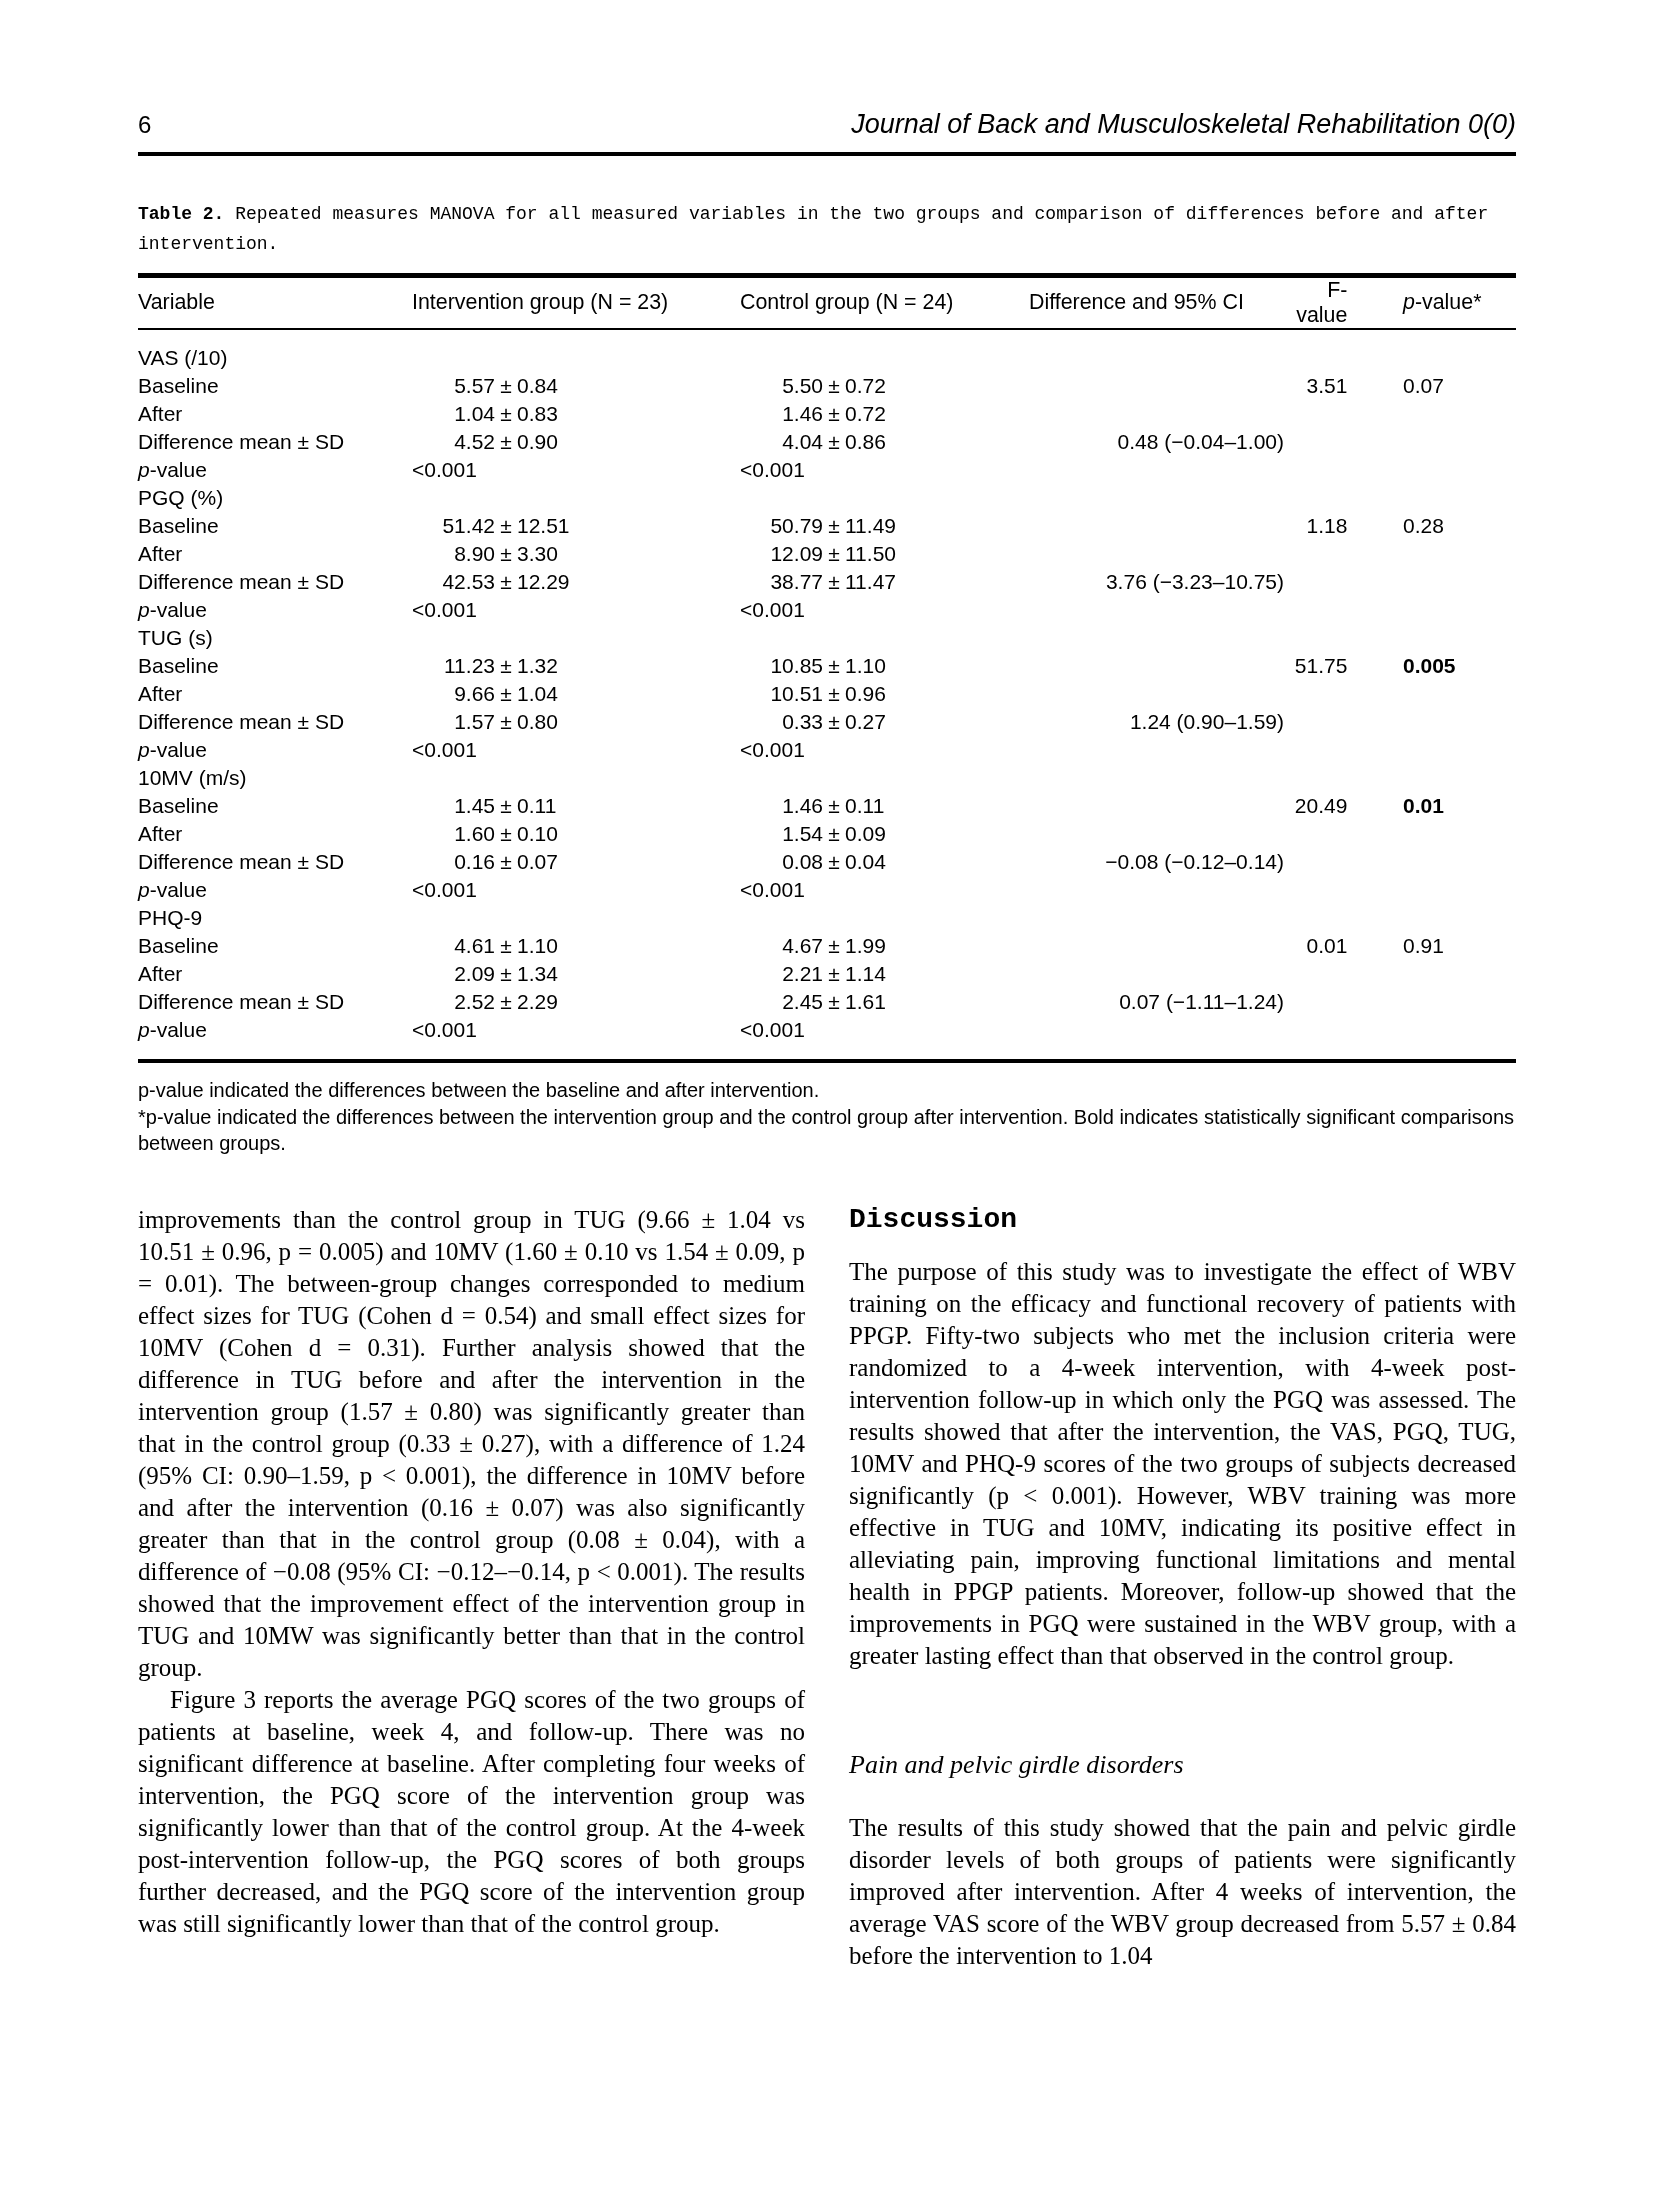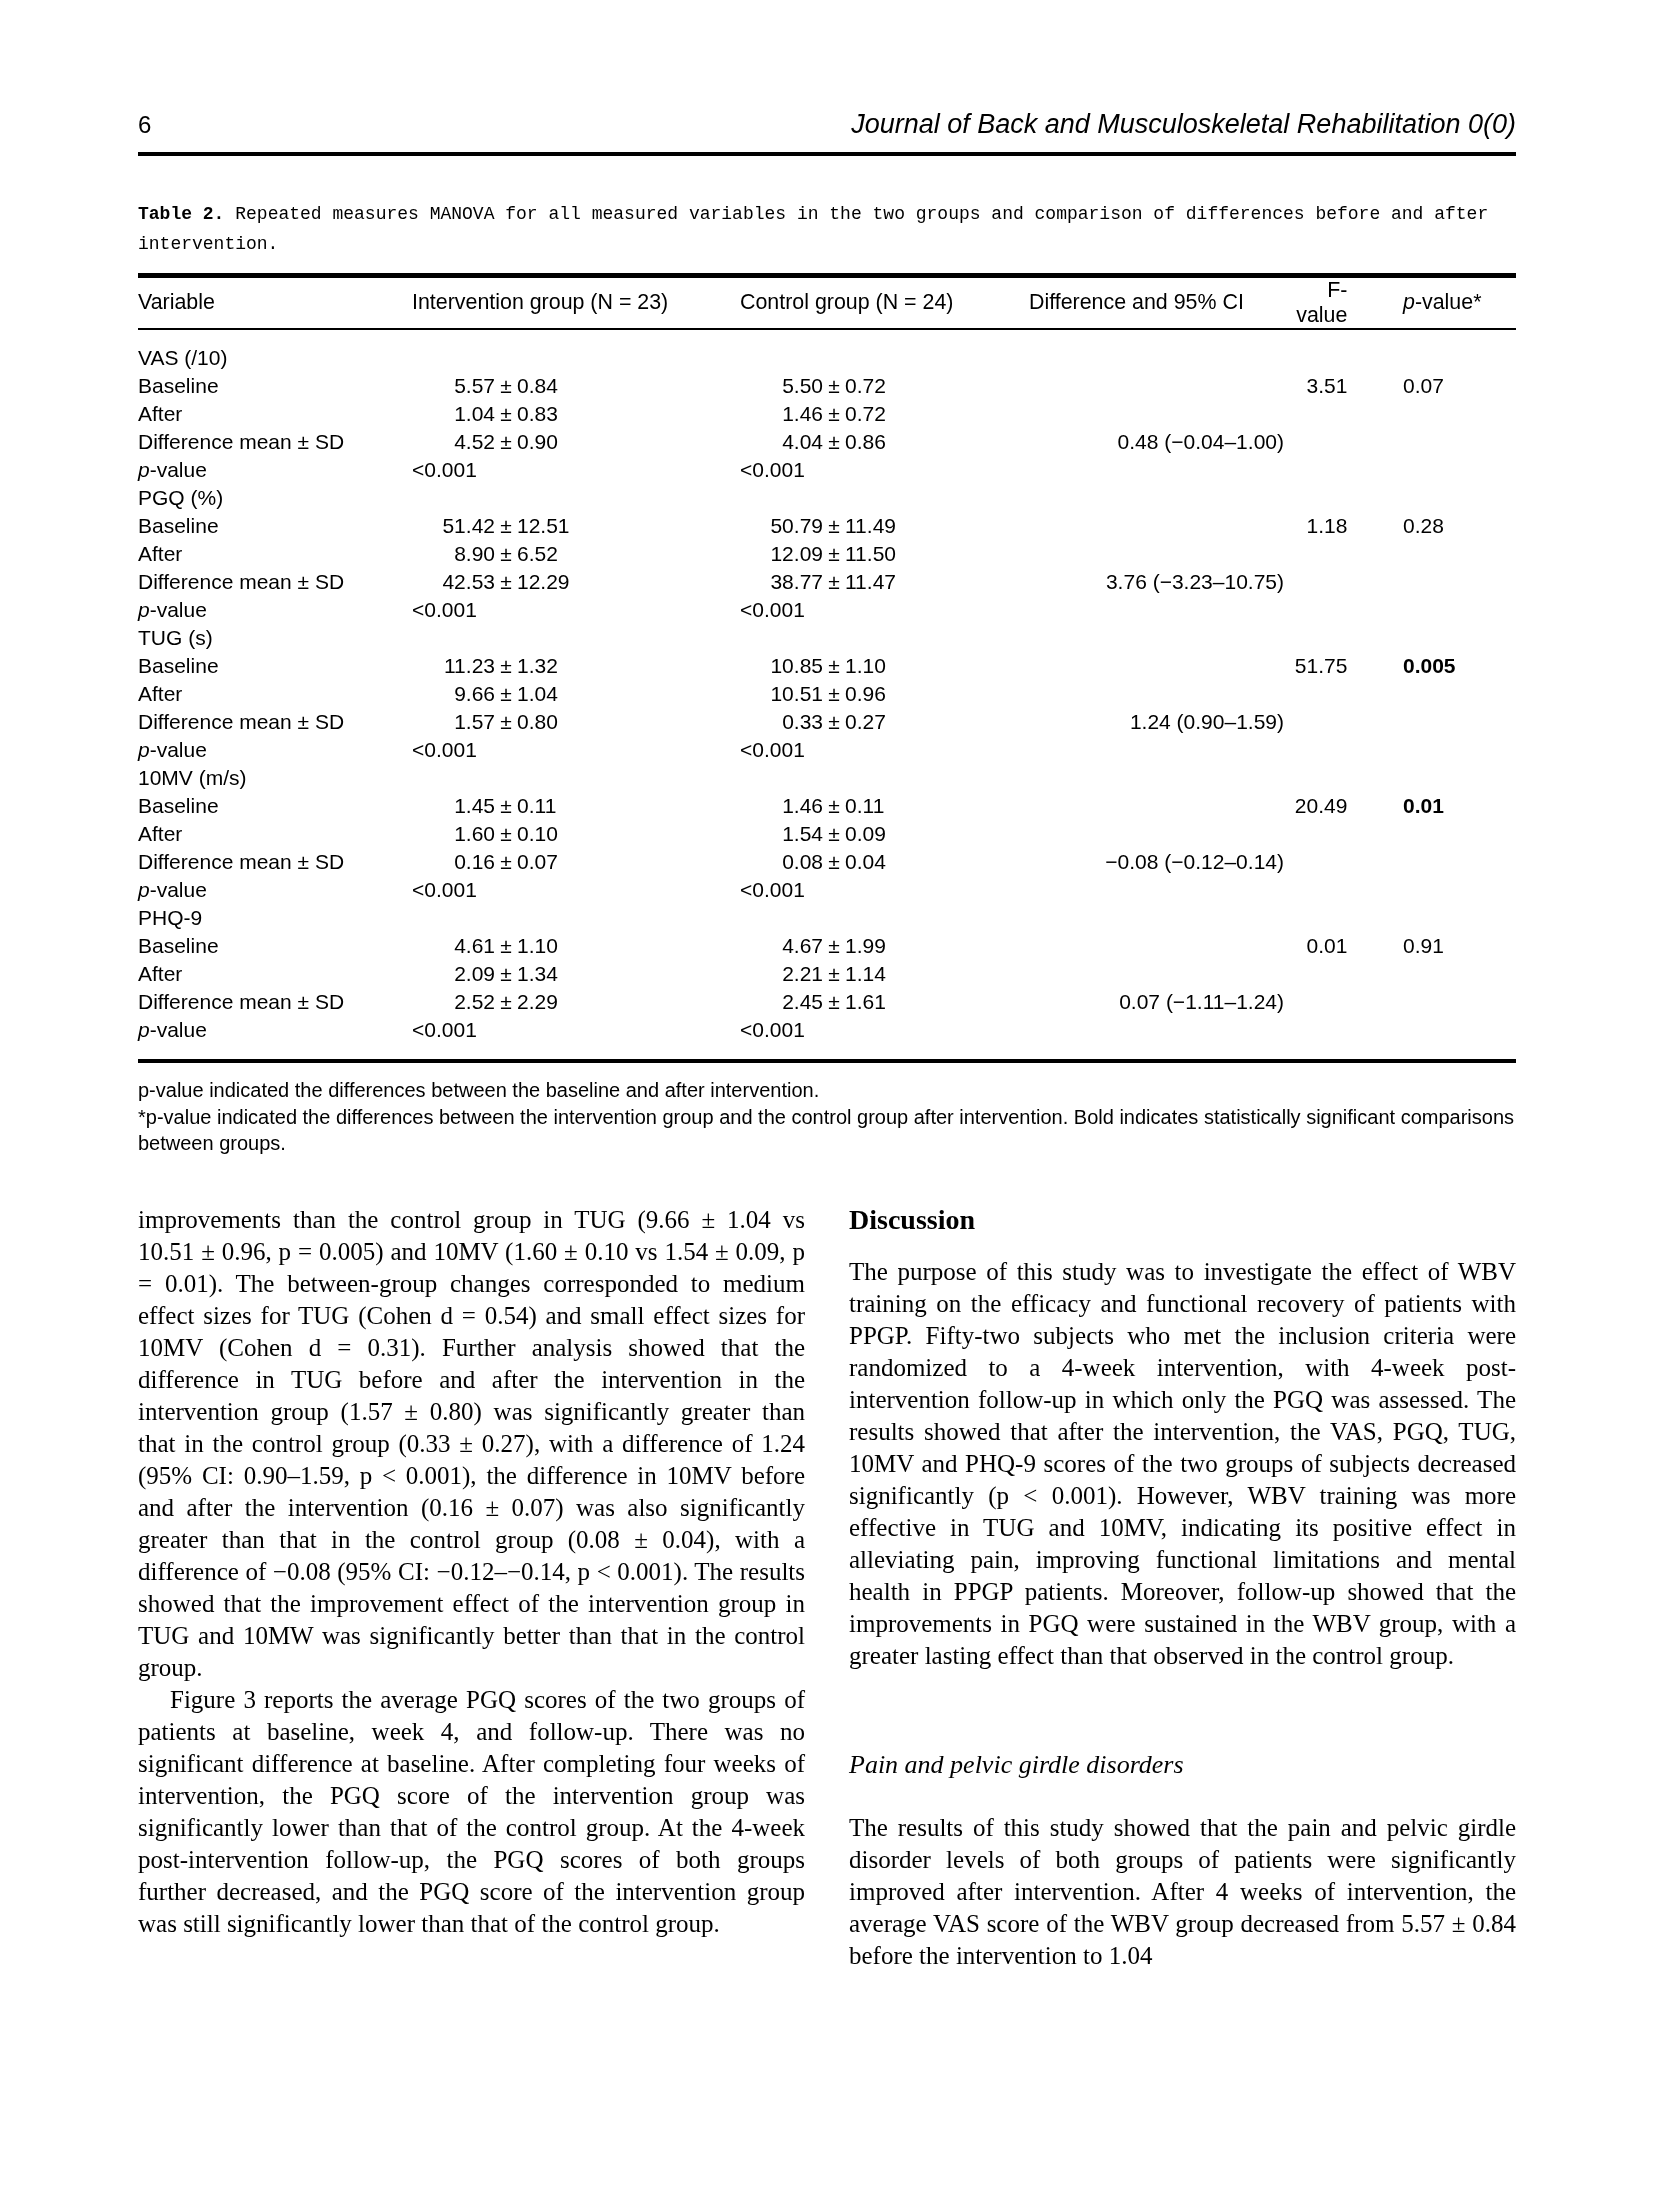--- a/index.html
+++ b/index.html
@@ -67,21 +67,21 @@
 
   
   .columns { display:flex; gap:44px; margin-top:48px; }
   .col { width:673px; }
   .body-p {
     font-size:25px; line-height:32px;
     text-align:justify;
   }
   .body-p.indent { text-indent:32px; }
   .disc-head {
-    font-family:Liberation Serif, serif;
+    font-family:Liberation Mono, monospace;
     font-weight:700; font-size:28px; line-height:31px;
     margin-bottom:21px;
   }
   .sub-head {
     font-family:Liberation Serif, serif;
     font-style:italic; font-size:26px; line-height:30px;
     margin-top:78px; margin-bottom:32px;
   }
 </style>
 </head>
@@ -201,21 +201,21 @@
           </div>
           <div class="cell-diff"></div>
           <div class="cell-f">1.18</div>
           <div class="cell-p">0.28</div>
         </div>
         <div class="trow">
           <div class="lab">After</div>
           <div class="val">
             <span class="va">8.90</span>
             <span class="vpm">±</span>
-            <span class="vb">6.52</span>
+            <span class="vb">3.30</span>
           </div>
           <div class="val">
             <span class="va">12.09</span>
             <span class="vpm">±</span>
             <span class="vb">11.50</span>
           </div>
           <div class="cell-diff"></div>
           <div class="cell-f"></div>
           <div class="cell-p"></div>
         </div>

